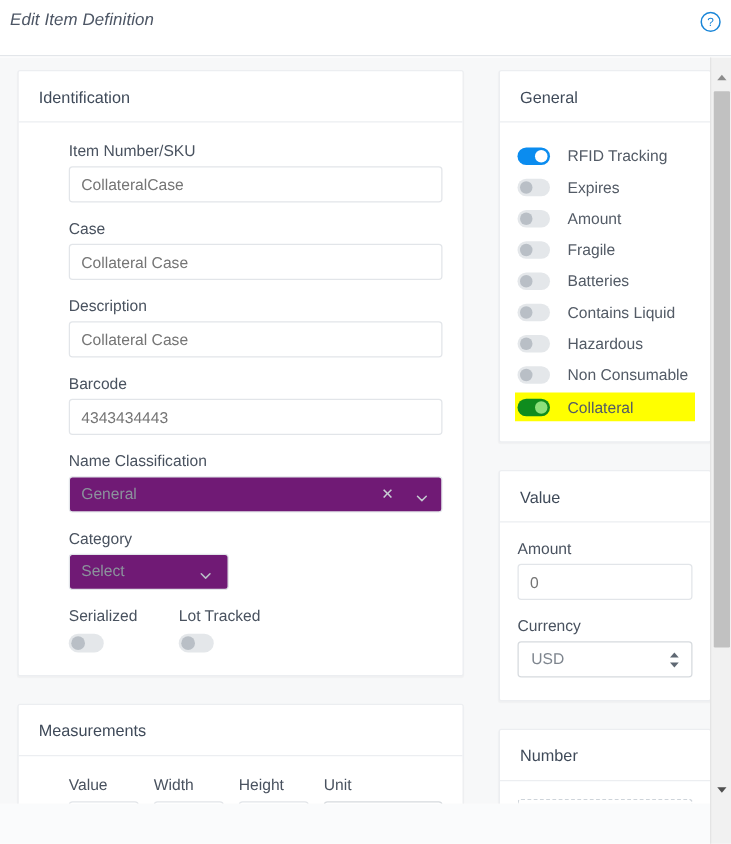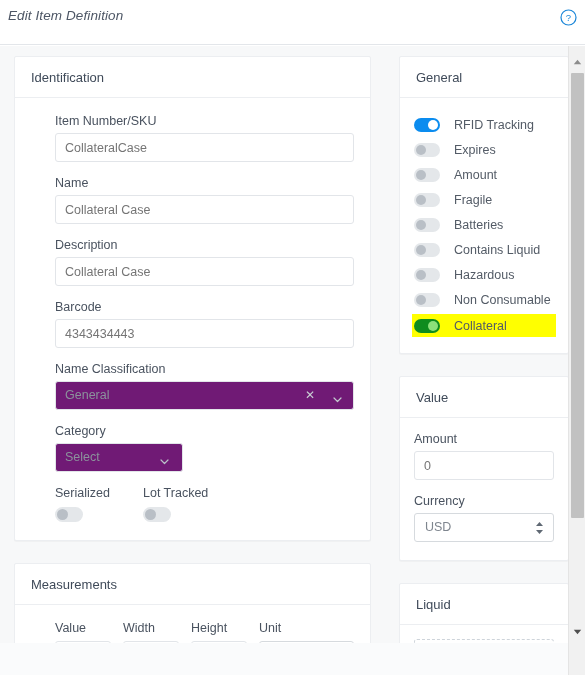--- a/index.html
+++ b/index.html
@@ -261,21 +261,21 @@
       <div class="card">
         <div class="card-header">Identification</div>
         <div class="card-body pad-left">
 
           <div class="field">
             <span class="field-label">Item Number/SKU</span>
             <input class="txt" type="text" placeholder="CollateralCase" style="">
           </div>
 
           <div class="field">
-            <span class="field-label">Name</span>
+            <span class="field-label">Case</span>
             <input class="txt" type="text" placeholder="Collateral Case" style="">
           </div>
 
           <div class="field">
             <span class="field-label">Description</span>
             <input class="txt" type="text" placeholder="Collateral Case" style="">
           </div>
 
           <div class="field">
             <span class="field-label">Barcode</span>
@@ -442,21 +442,21 @@
                   <path d="M4.5 1 L8 5 L1 5 Z" fill="#5f6873"></path>
                   <path d="M4.5 13 L8 9 L1 9 Z" fill="#5f6873"></path>
                 </svg>
               </span>
             </div>
           </div>
         </div>
       </div>
 
       <div class="card">
-        <div class="card-header">Liquid</div>
+        <div class="card-header">Number</div>
         <div class="card-body" style="padding:14px;">
           <div class="dropzone">
             
           </div>
         </div>
       </div>
 
     </div>
   </div>
 </div>

